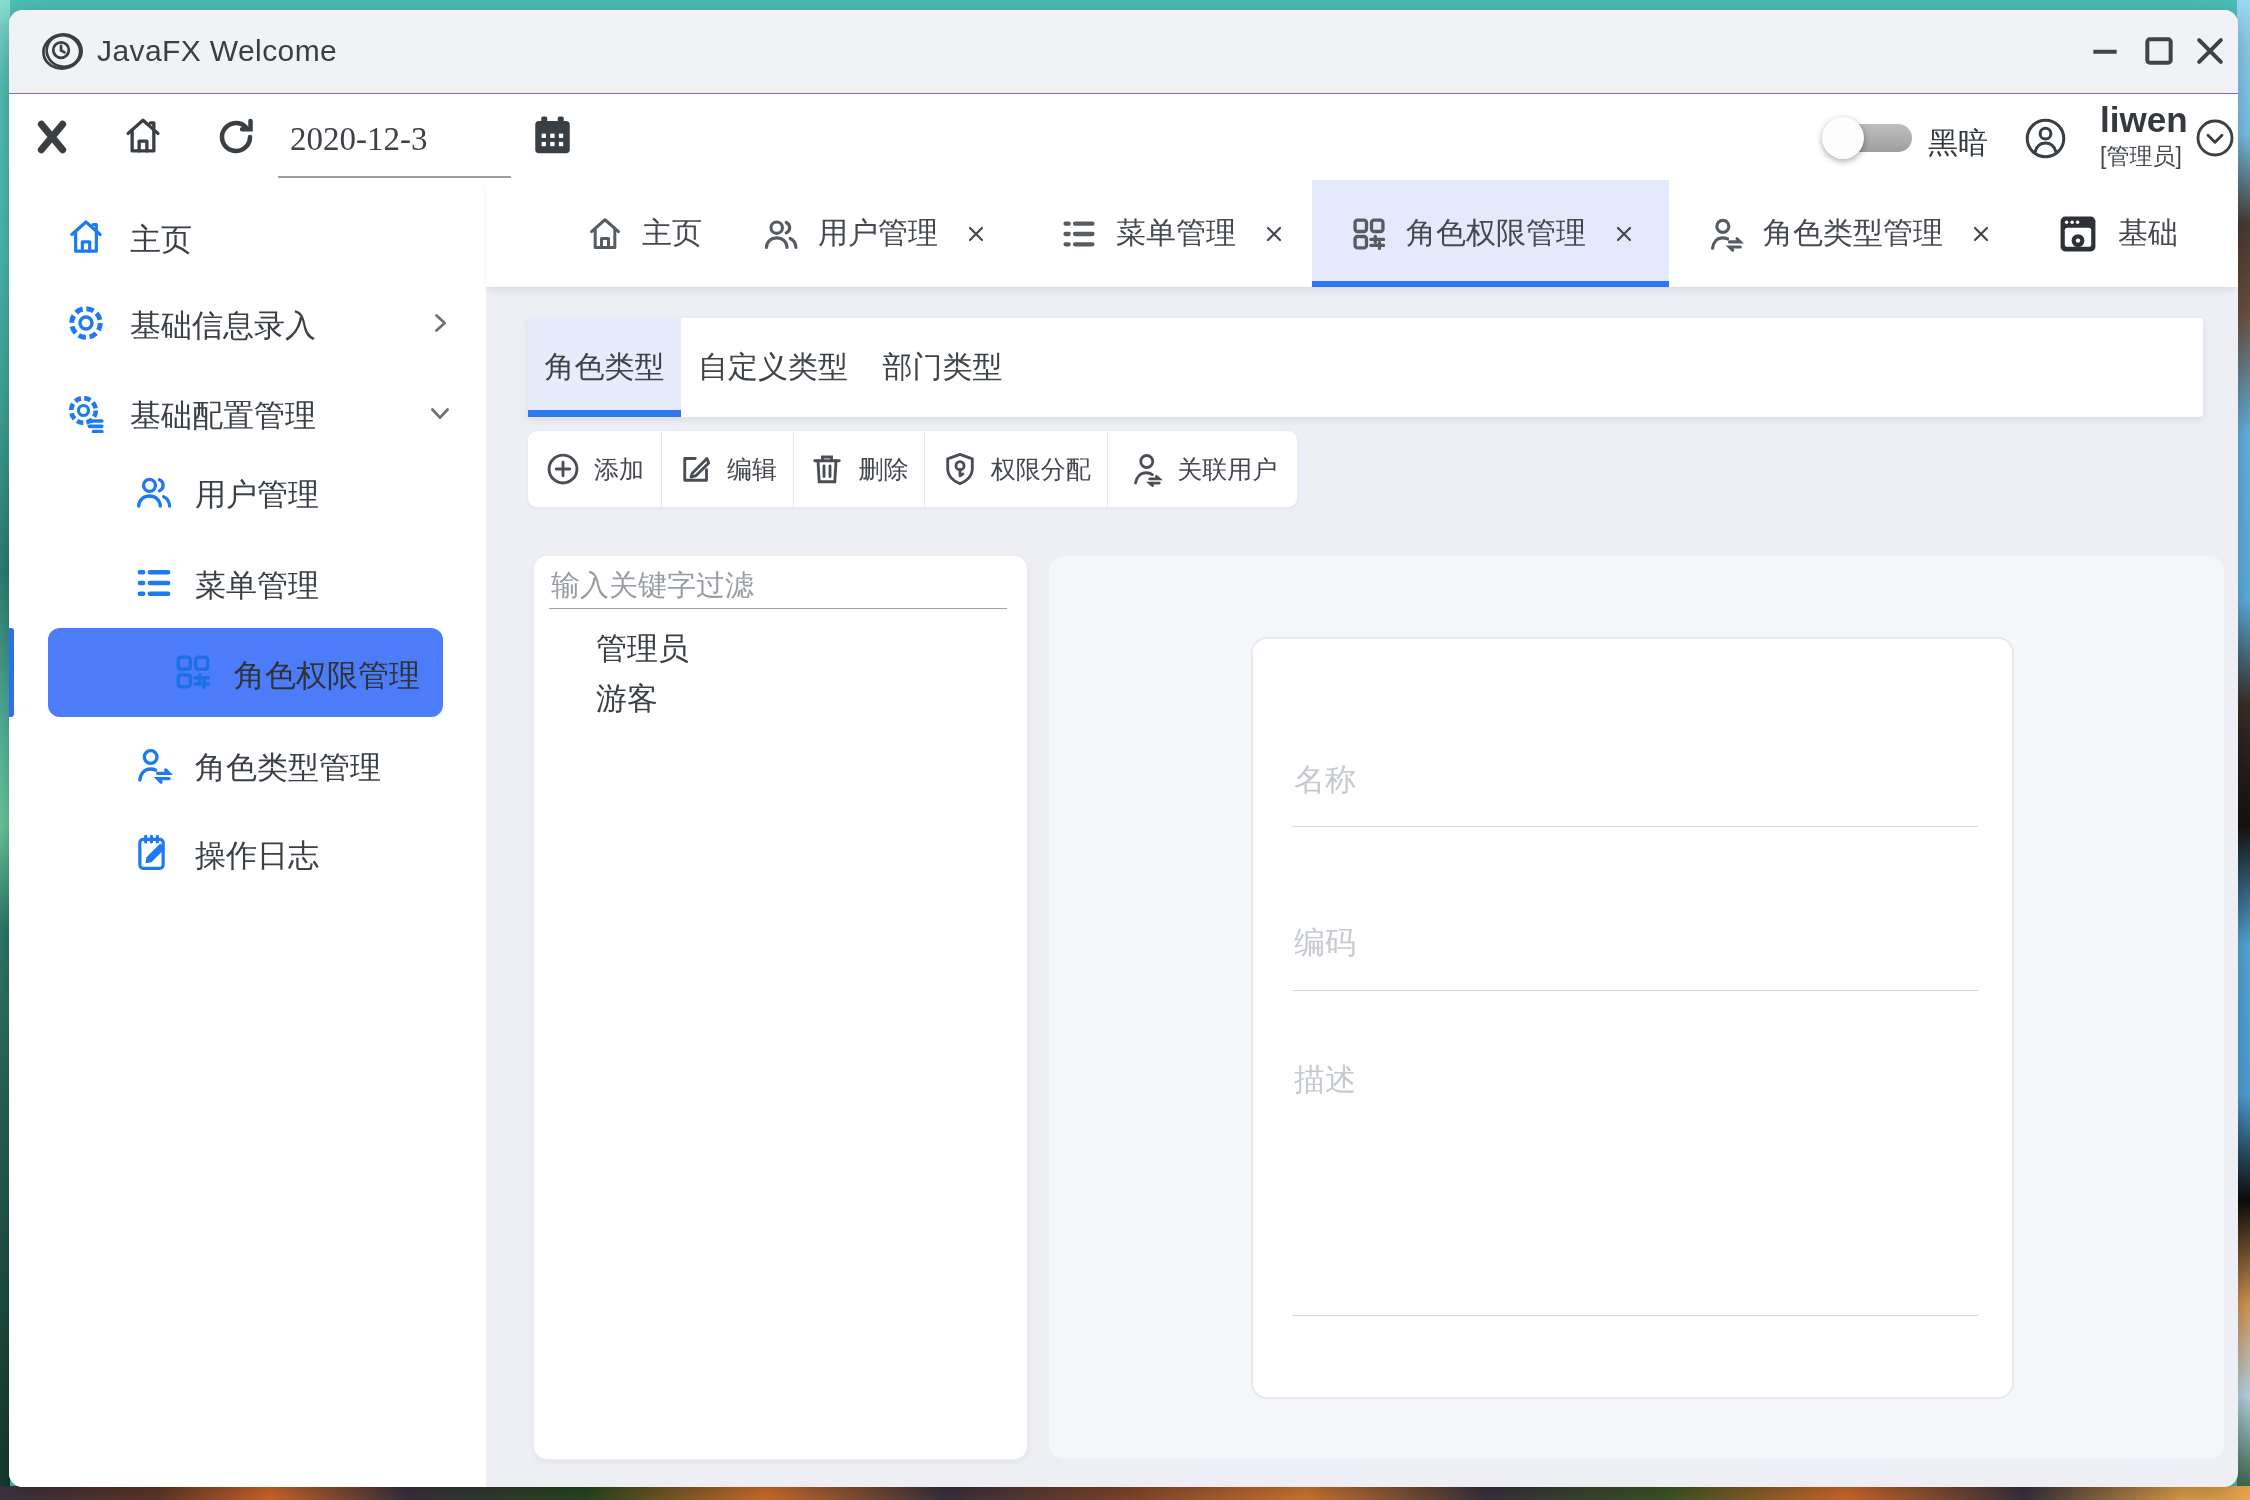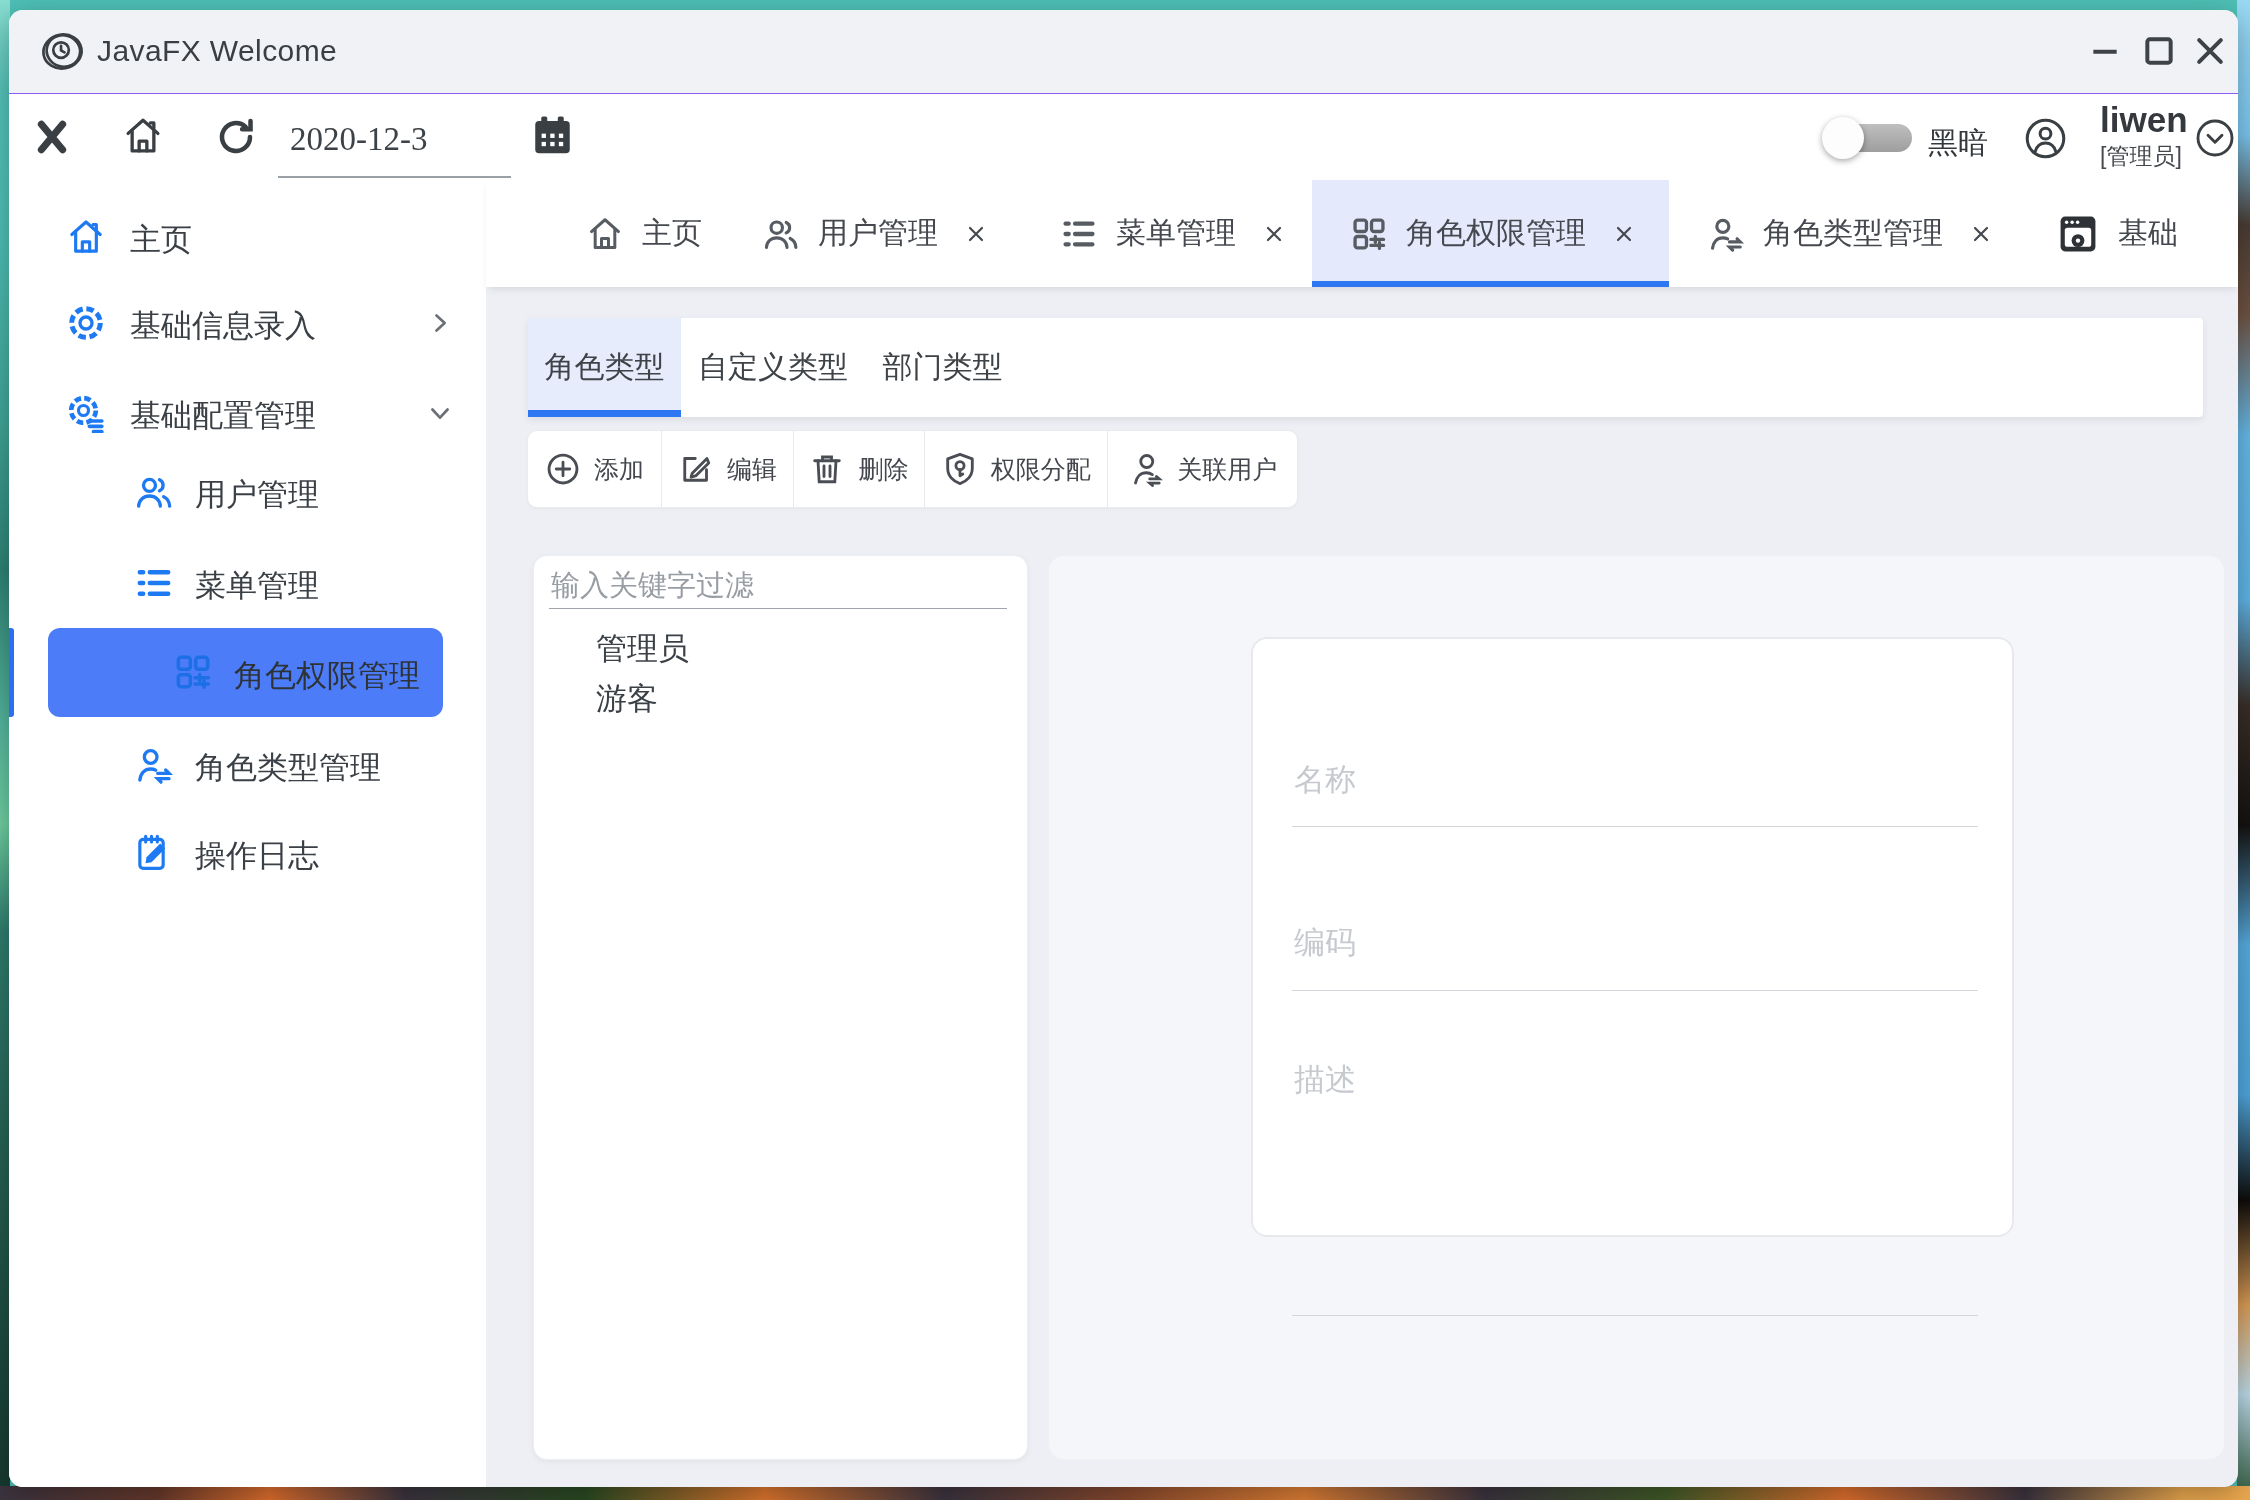--- a/index.html
+++ b/index.html
@@ -98,21 +98,21 @@
   .filter-card{position:absolute;left:524px;top:545px;width:495px;height:905px;background:#FFFFFF;
     border:1px solid #EDEEF1;border-radius:14px;box-sizing:border-box;
     box-shadow:0 2px 6px rgba(0,0,0,.05);}
   .filter-placeholder{position:absolute;left:17px;top:10px;font-size:29px;color:#989DA4;}
   .filter-underline{position:absolute;left:15px;top:52px;width:458px;height:1px;background:#A0A5AB;}
   .tree-item{position:absolute;left:62px;font-size:31px;color:#3B4046;}
   .tree-item.t0{top:72px;} .tree-item.t1{top:122px;}
 
   .right-panel{position:absolute;left:1039px;top:545px;width:1177px;height:905px;
     background:#F5F6FA;border:1px solid #EEF0F4;border-radius:16px;box-sizing:border-box;}
-  .form-card{position:absolute;left:202px;top:81px;width:763px;height:600px;background:#FFFFFF;
+  .form-card{position:absolute;left:202px;top:81px;width:763px;height:762px;background:#FFFFFF;
     border:2px solid #E7E9ED;border-radius:16px;box-sizing:border-box;}
   .form-ph{position:absolute;left:41px;font-size:31px;color:#C6CACF;}
   .ph-name{top:120px;} .ph-code{top:283px;} .ph-desc{top:420px;}
   .form-line{position:absolute;left:39px;width:686px;height:1px;background:#D3D6DA;}
   .ln-1{top:187px;} .ln-2{top:351px;} .ln-3{top:676px;}
 
   svg{display:block;width:100%;height:100%;}
 </style>
 </head>
 <body>

